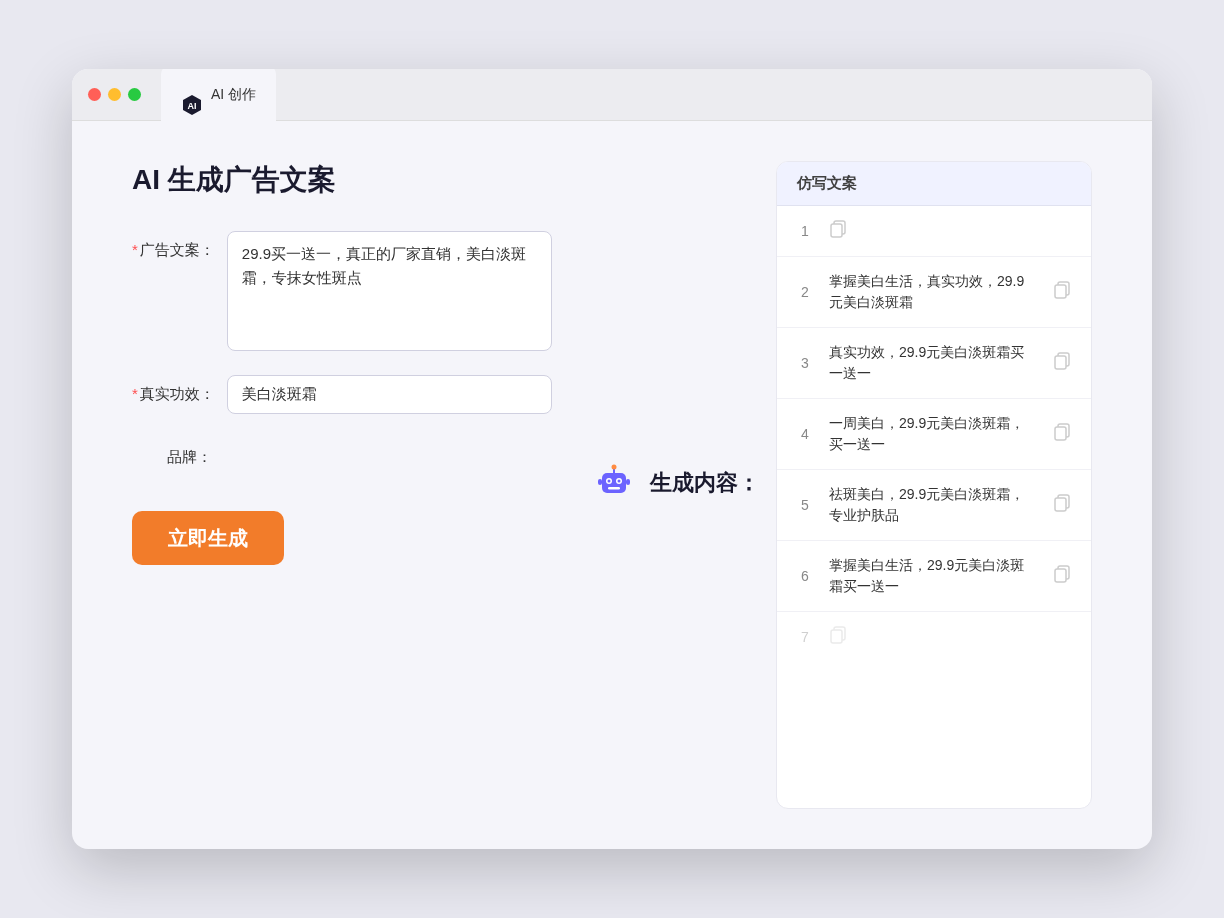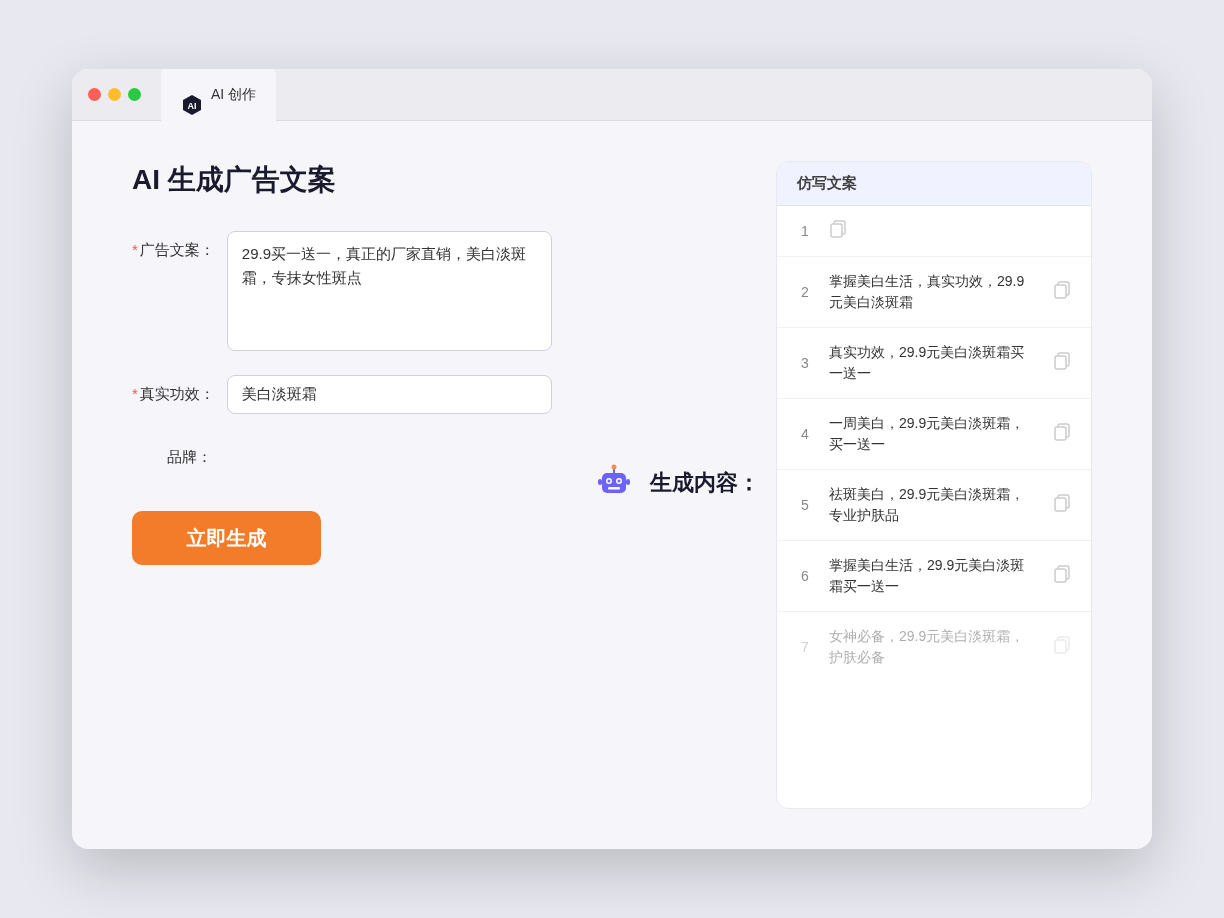--- a/index.html
+++ b/index.html
@@ -129,21 +129,21 @@
       background: white;
       outline: none;
       resize: none;
       height: 120px;
       font-family: inherit;
       line-height: 1.6;
     }
 
     .generate-btn {
       margin-top: 20px;
-      width: 189px;
+      width: 152px;
       height: 54px;
       background: #f27c2a;
       border: none;
       border-radius: 10px;
       color: white;
       font-size: 20px;
       font-weight: 600;
       cursor: pointer;
       font-family: inherit;
     }
@@ -350,21 +350,20 @@
             <div class="result-item">
               <span class="result-num">6</span>
               <span class="result-text">掌握美白生活，29.9元美白淡斑霜买一送一</span>
               <span style="cursor: pointer;"><svg width="18" height="18" viewBox="0 0 18 18" fill="none" xmlns="http://www.w3.org/2000/svg">
       <rect x="5" y="1" width="11" height="13" rx="2" stroke="#ccc" stroke-width="1.5" fill="none"></rect>
       <rect x="2" y="4" width="11" height="13" rx="2" stroke="#ccc" stroke-width="1.5" fill="white"></rect>
     </svg></span>
             </div>
             <div class="result-item faded">
               <span class="result-num">7</span>
-              <span class="result-text">女神必备，29.9元美白淡斑霜，护肤必备</span>
               <span style="cursor: pointer;"><svg width="18" height="18" viewBox="0 0 18 18" fill="none" xmlns="http://www.w3.org/2000/svg">
       <rect x="5" y="1" width="11" height="13" rx="2" stroke="#ccc" stroke-width="1.5" fill="none"></rect>
       <rect x="2" y="4" width="11" height="13" rx="2" stroke="#ccc" stroke-width="1.5" fill="white"></rect>
     </svg></span>
             </div>
           </div>
       </div>
     </div>
 
   </div>

